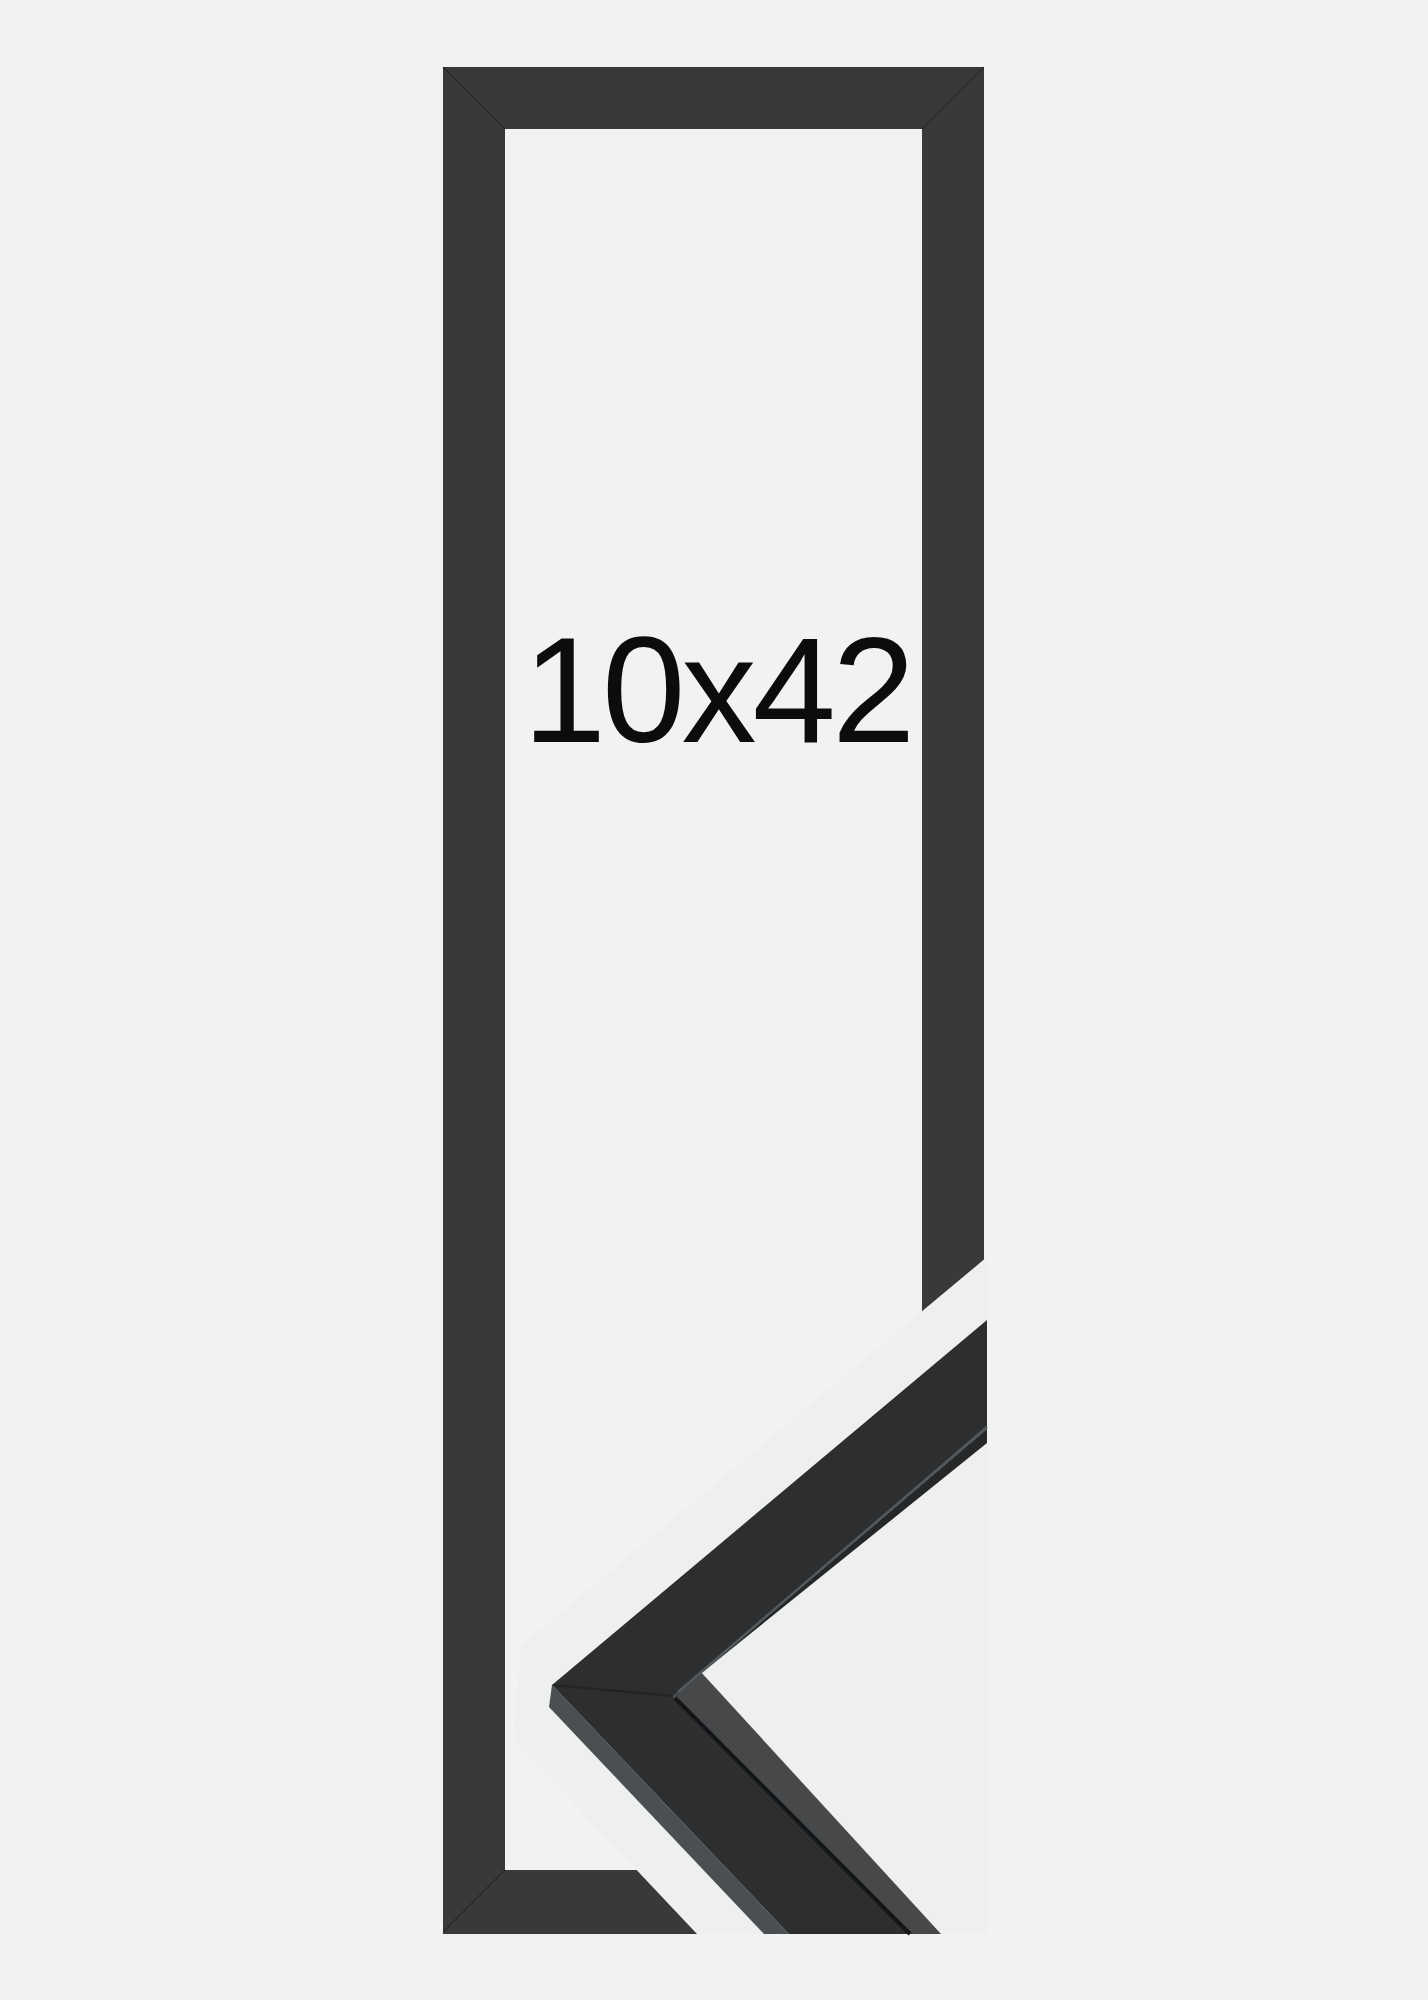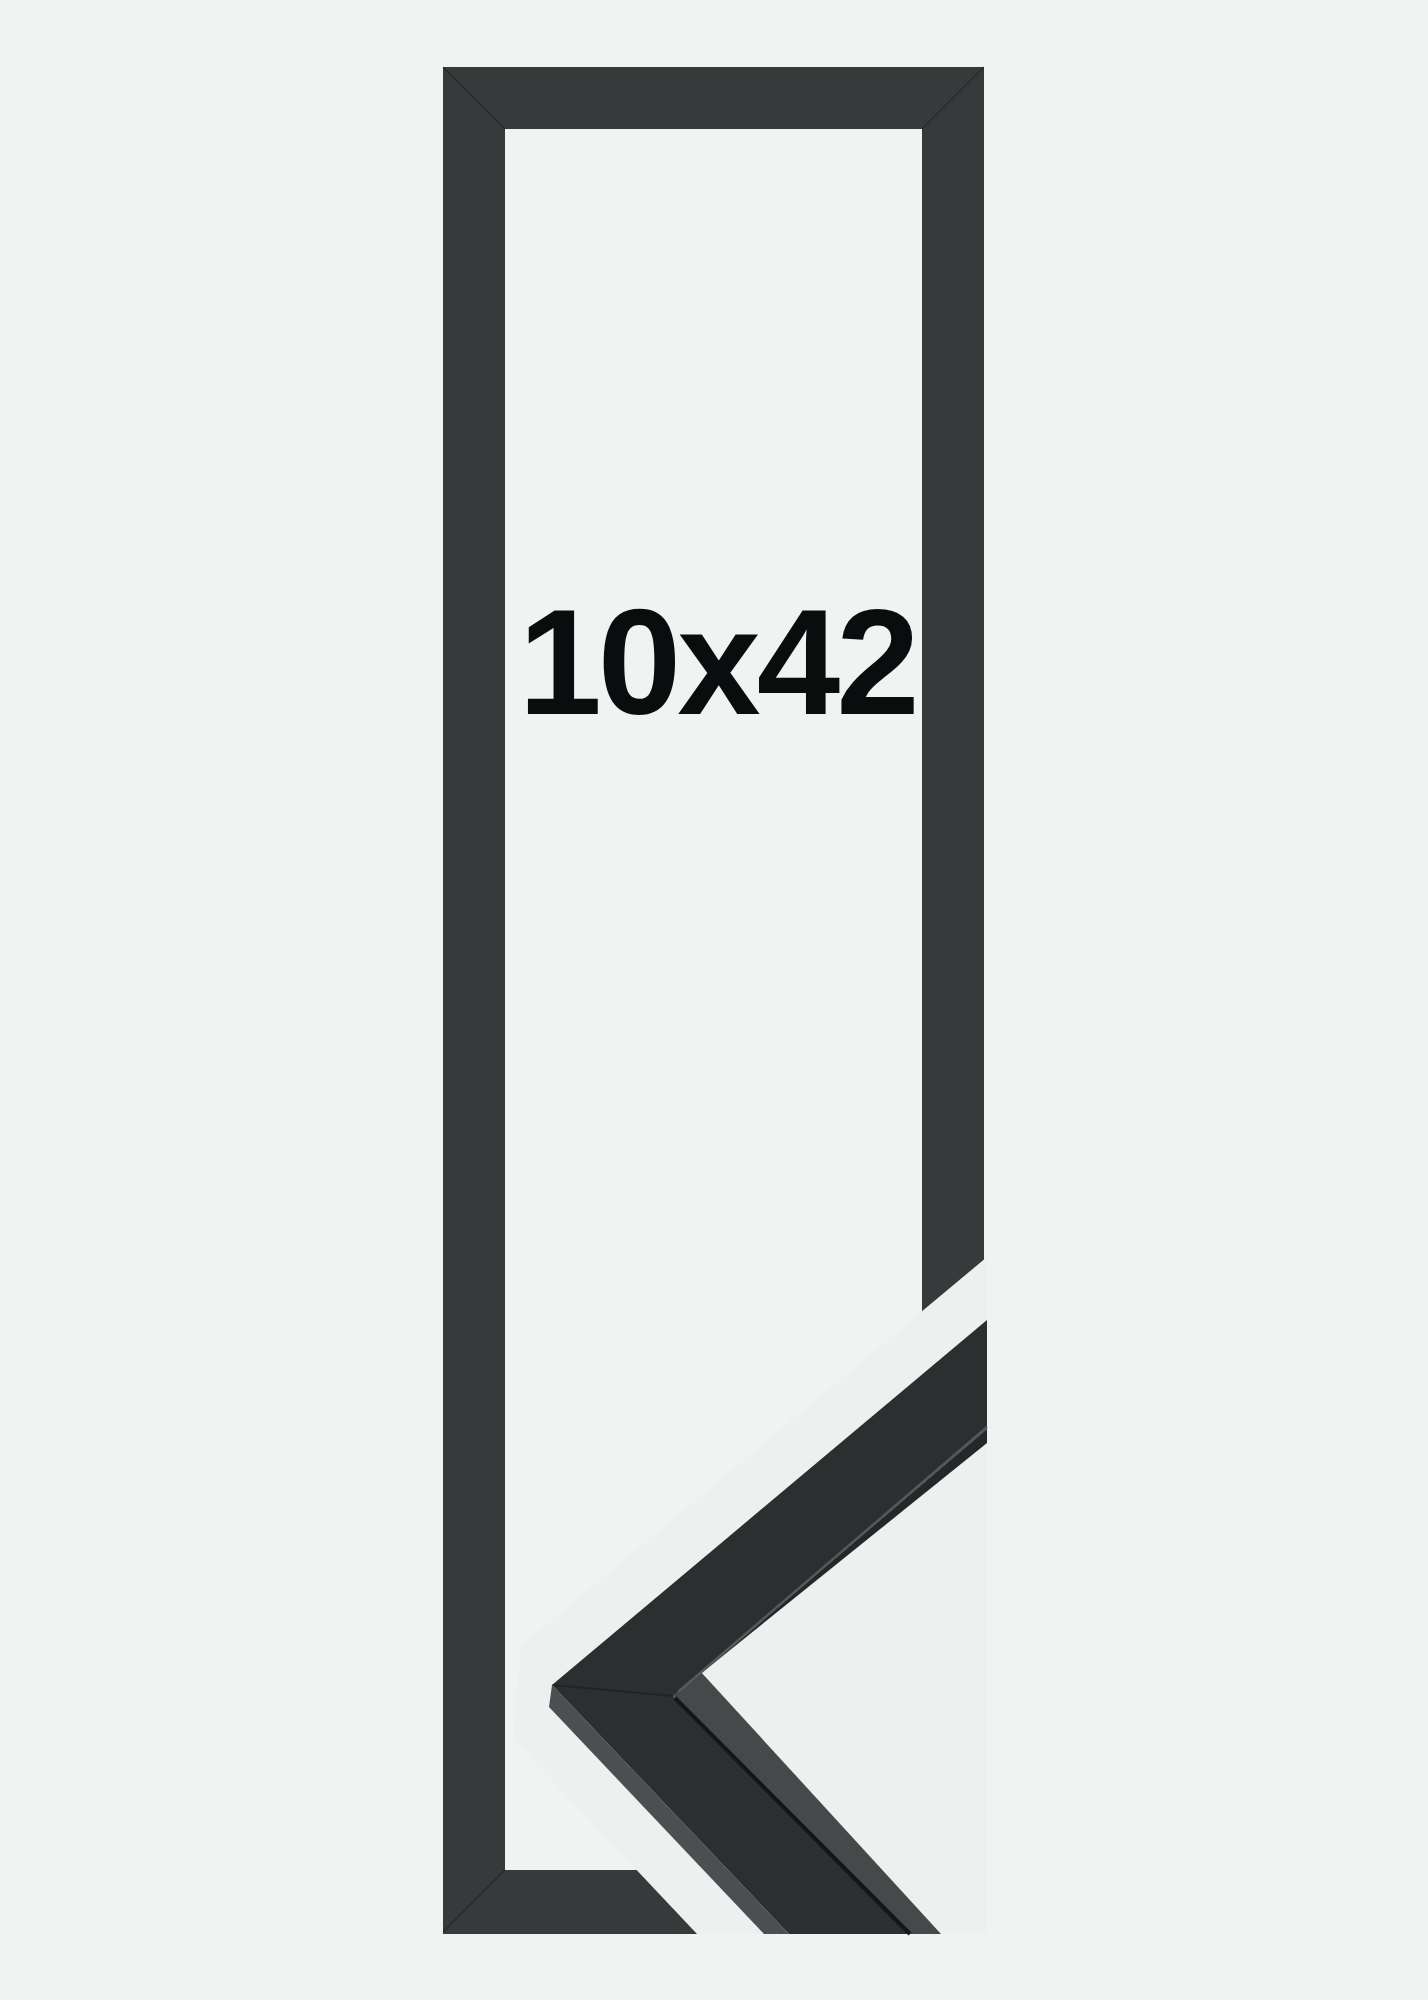--- a/index.html
+++ b/index.html
@@ -18,24 +18,24 @@
     position: absolute;
     left: 0;
     top: 0;
     width: 1428px;
     height: 2000px;
     display: block;
   }
   .size-label {
     position: absolute;
     left: 717px;
-    top: 662px;
+    top: 690px;
     transform: translate(-50%, -50%);
     font-size: 150px;
-    font-weight: 700;
+    font-weight: 400;
     letter-spacing: -4px;
     line-height: 1;
     color: var(--label-text, #0b0c0d);
     white-space: nowrap;
     user-select: none;
     text-align: right;
   }
 </style>
 </head>
 <body>

